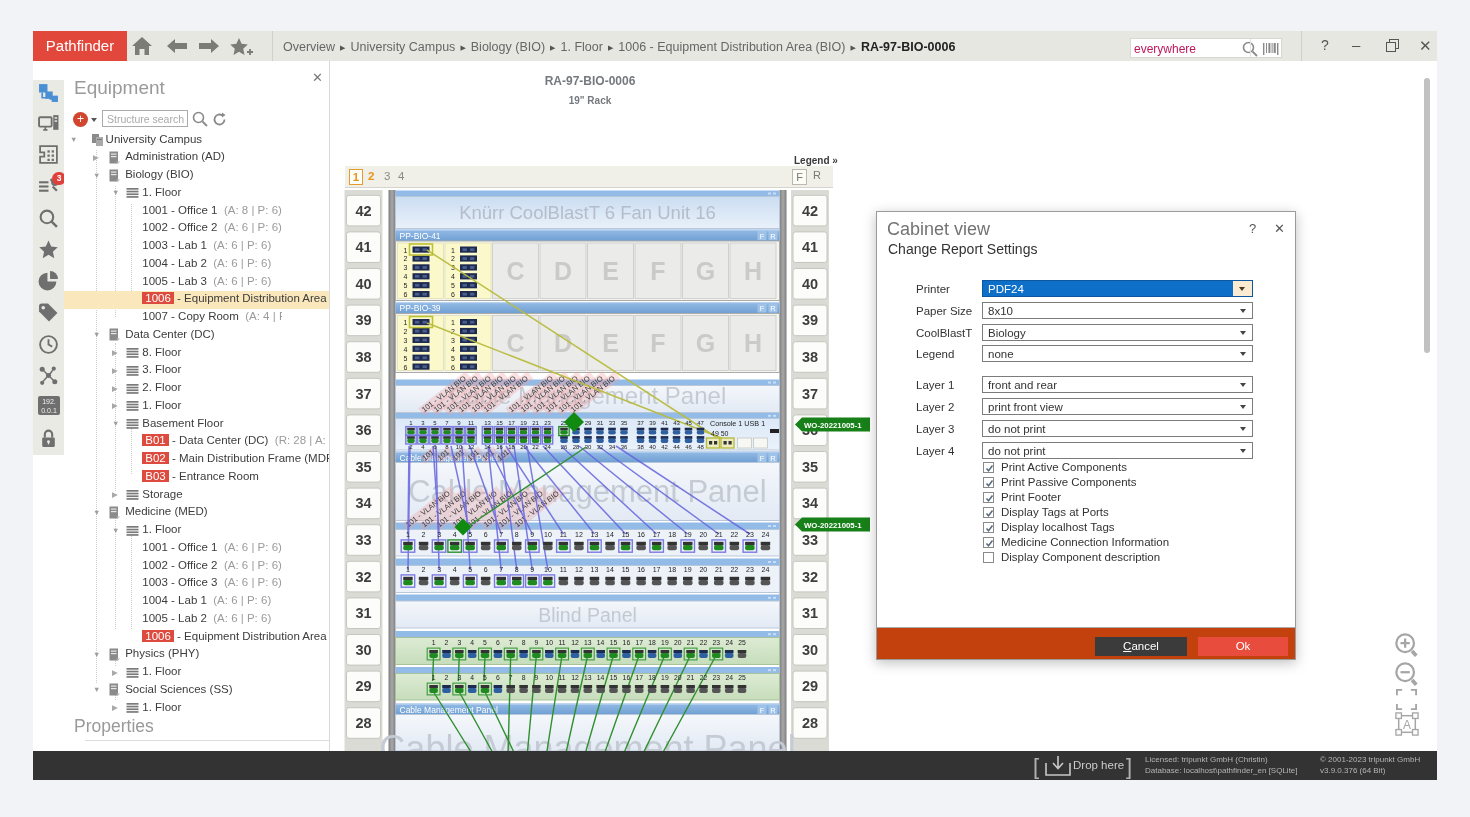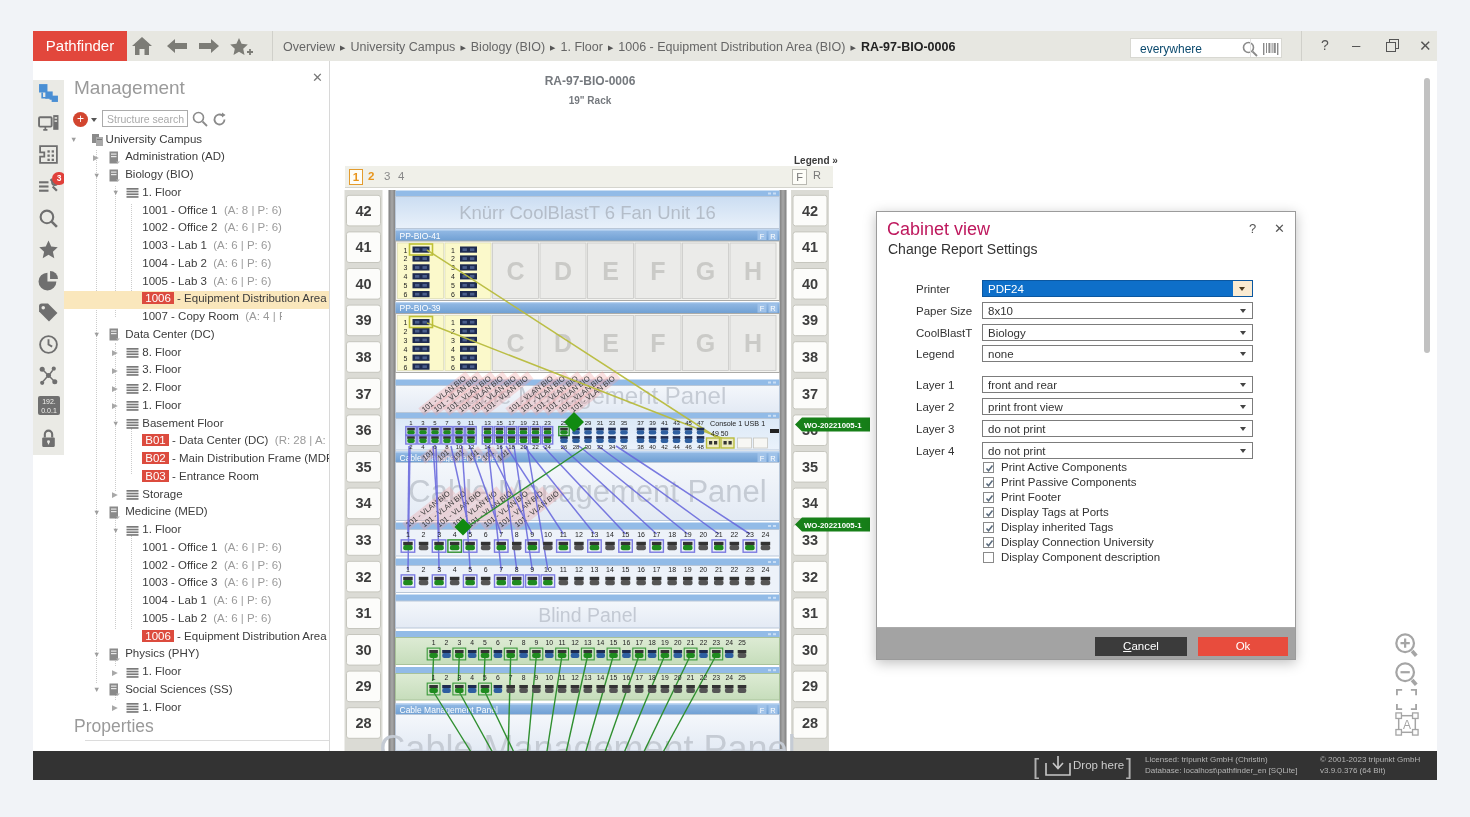--- a/index.html
+++ b/index.html
@@ -20,21 +20,21 @@
     <div class="abs" style="left:165px;top:7px"><svg width="22" height="16" viewBox="0 0 22 16">
           <path d="M13 1 L13 5 H1 V11 H13 V15 L21 8 Z" fill="#7C7C76"></path>
         </svg></div>
     <div class="abs" style="left:196px;top:6px"><svg width="26" height="20" viewBox="0 0 26 20">
           <path d="M10 1 L12.6 6.8 L18.8 7.5 L14.2 11.7 L15.5 17.9 L10 14.7 L4.5 17.9 L5.8 11.7 L1.2 7.5 L7.4 6.8 Z" fill="#7C7C76"></path>
           <path d="M21 12 V18 M18 15 H24" stroke="#7C7C76" stroke-width="1.8"></path>
         </svg></div>
     <div class="abs" style="left:239px;top:0;width:1px;height:30px;background:#D0D0CA"></div>
     <div class="abs" style="left:250px;top:8.5px;font-size:12.5px;white-space:nowrap"><span style="color:#666;font-weight:400">Overview</span><span style="color:#555;font-size:7px;margin:0 5px;vertical-align:1px">▶</span><span style="color:#666;font-weight:400">University Campus</span><span style="color:#555;font-size:7px;margin:0 5px;vertical-align:1px">▶</span><span style="color:#666;font-weight:400">Biology (BIO)</span><span style="color:#555;font-size:7px;margin:0 5px;vertical-align:1px">▶</span><span style="color:#666;font-weight:400">1. Floor</span><span style="color:#555;font-size:7px;margin:0 5px;vertical-align:1px">▶</span><span style="color:#666;font-weight:400">1006 - Equipment Distribution Area (BIO)</span><span style="color:#555;font-size:7px;margin:0 5px;vertical-align:1px">▶</span><span style="color:#222;font-weight:700">RA-97-BIO-0006</span></div>
     <div class="abs" style="left:1097px;top:7px;width:152px;height:20px;background:#fff;border:1px solid #D8D8D2;box-sizing:border-box">
-      <span class="abs" style="left:9px;top:3px;color:#0c4a6e;font-size:12px">everywhere</span>
+      <span class="abs" style="left:3px;top:3px;color:#be185d;font-size:12px">everywhere</span>
       <span class="abs" style="left:111px;top:2px"><svg width="16" height="16" viewBox="0 0 16 16">
             <circle cx="6.5" cy="6.5" r="5" fill="none" stroke="#8A8A8A" stroke-width="1.6"></circle>
             <path d="M10.5 10.5 L15 15" stroke="#8A8A8A" stroke-width="1.8"></path>
           </svg></span>
       <span class="abs" style="left:119px;top:0;width:1px;height:18px;background:#E2E2E2"></span>
       <span class="abs" style="left:132px;top:3px"><svg width="16" height="14" viewBox="0 0 16 14">
             <rect x="0" y="1" width="1.4" height="12" fill="#8A8A8A"></rect>
             <rect x="3" y="1" width="1" height="10" fill="#8A8A8A"></rect>
             <rect x="5.4" y="1" width="2" height="10" fill="#8A8A8A"></rect>
             <rect x="8.6" y="1" width="1" height="10" fill="#8A8A8A"></rect>
@@ -112,21 +112,21 @@
       </div>
 <div style="position:absolute;left:5px;top:348px;width:22px;height:22px"><svg width="21" height="21" viewBox="0 0 20 20">
           <rect x="4" y="9" width="12" height="9" rx="1" fill="#6F6F6F"></rect>
           <path d="M6.5 9 V6 a3.5 3.5 0 0 1 7 0 V9" fill="none" stroke="#6F6F6F" stroke-width="2"></path>
           <circle cx="10" cy="13" r="1.4" fill="#EAEAE5"></circle>
           <rect x="9.4" y="13" width="1.2" height="2.6" fill="#EAEAE5"></rect>
         </svg></div>
   </div>
 
   <div class="abs" style="left:31px;top:30px;width:266px;height:695px;background:#fff;border-right:1px solid #D8D8D8;box-sizing:border-box;overflow:hidden">
-    <div class="abs" style="left:10px;top:16px;font-size:19px;color:#9A9A9A">Management</div>
+    <div class="abs" style="left:10px;top:16px;font-size:19px;color:#9A9A9A">Equipment</div>
     <div class="abs" style="left:248px;top:9px;font-size:13px;color:#777">✕</div>
     <div class="abs" style="left:9px;top:51px;width:15px;height:15px;border-radius:8px;background:#D2452F;color:#fff;font-size:12px;line-height:14px;text-align:center">+</div>
     <div class="abs" style="left:27px;top:57px;width:0;height:0;border-left:3.5px solid transparent;border-right:3.5px solid transparent;border-top:4.5px solid #555"></div>
     <div class="abs" style="left:38px;top:49px;width:86px;height:17px;border:1px solid #ABABAB;box-sizing:border-box;background:#fff">
       <span class="abs" style="left:4px;top:2px;color:#A9A9A9;font-size:10.5px;white-space:nowrap">Structure search</span>
     </div>
     <div class="abs" style="left:128px;top:50px"><svg width="16" height="16" viewBox="0 0 16 16">
           <circle cx="6.5" cy="6.5" r="5" fill="none" stroke="#8A8A8A" stroke-width="1.6"></circle>
           <path d="M10.5 10.5 L15 15" stroke="#8A8A8A" stroke-width="1.8"></path>
         </svg></div>
@@ -1368,21 +1368,21 @@
         <path d="M13 1 V13 M8 8 L13 13.5 L18 8" stroke="#C8C8C8" stroke-width="1.6" fill="none"></path>
         <path d="M1 8 V20 H25 V8" fill="none" stroke="#C8C8C8" stroke-width="1.6"></path>
       </svg></span>
   <span class="abs" style="left:1040px;top:8px;color:#CCC;font-size:11.5px">Drop here</span>
   <span class="abs" style="left:1093px;top:3px;font-size:22px;color:#B0B0B0;font-weight:200">]</span>
   <div class="abs" style="left:1112px;top:4px;font-size:8px;color:#B5B5B5;line-height:10.5px">Licensed: tripunkt GmbH (Christin)<br>Database: localhost\pathfinder_en [SQLite]</div>
   <div class="abs" style="left:1287px;top:4px;font-size:8px;color:#B5B5B5;line-height:10.5px">© 2001-2023 tripunkt GmbH<br>v3.9.0.376 (64 Bit)</div>
 </div>
 
 <div class="abs" style="left:876px;top:211px;width:420px;height:449px;background:#fff;border:1px solid #9B9B9B;box-sizing:border-box;box-shadow:0 3px 12px rgba(0,0,0,0.25)">
-  <div class="abs" style="left:10px;top:7px;font-size:18px;color:#be185d">Cabinet view</div>
+  <div class="abs" style="left:10px;top:7px;font-size:18px;color:#737373">Cabinet view</div>
   <div class="abs" style="left:372px;top:9px;font-size:13px;color:#555">?</div>
   <div class="abs" style="left:397px;top:9px;font-size:13px;color:#555">✕</div>
   <div class="abs" style="left:11px;top:29px;font-size:14px;color:#333">Change Report Settings</div>
   <div style="position:absolute;left:39px;top:71px;font-size:11.5px;color:#333">Printer</div>
     <div style="position:absolute;left:105px;top:68px;width:271px;height:17px;background:#0E6FC9;border:1px solid #0B57A0;box-sizing:border-box">
       <div style="position:absolute;left:5px;top:1.5px;font-size:11.5px;color:#fff">PDF24</div>
       <div style="position:absolute;right:0;top:0;width:19px;height:15px;background:#FAEBD2">
         <div style="position:absolute;left:5.5px;top:5.5px;width:0;height:0;border-left:3.5px solid transparent;border-right:3.5px solid transparent;border-top:4.5px solid #4A3A20"></div>
       </div>
     </div>
@@ -1443,26 +1443,26 @@
       <svg width="9" height="9" viewBox="0 0 9 9" style="position:absolute;left:0.5px;top:0.5px">
         <path d="M1.5 4.5 L3.5 6.8 L7.5 1.5" stroke="#5A6B7D" stroke-width="1.5" fill="none"></path>
       </svg>
     </div>
     <div style="position:absolute;left:124px;top:293.5px;font-size:11.5px;color:#333">Display Tags at Ports</div>
 <div style="position:absolute;left:106px;top:310px;width:11px;height:11px;background:#fff;border:1px solid #8A8A8A;box-sizing:border-box">
       <svg width="9" height="9" viewBox="0 0 9 9" style="position:absolute;left:0.5px;top:0.5px">
         <path d="M1.5 4.5 L3.5 6.8 L7.5 1.5" stroke="#5A6B7D" stroke-width="1.5" fill="none"></path>
       </svg>
     </div>
-    <div style="position:absolute;left:124px;top:308.5px;font-size:11.5px;color:#333">Display inherited Tags</div>
+    <div style="position:absolute;left:124px;top:308.5px;font-size:11.5px;color:#333">Display localhost Tags</div>
 <div style="position:absolute;left:106px;top:325px;width:11px;height:11px;background:#fff;border:1px solid #8A8A8A;box-sizing:border-box">
       <svg width="9" height="9" viewBox="0 0 9 9" style="position:absolute;left:0.5px;top:0.5px">
         <path d="M1.5 4.5 L3.5 6.8 L7.5 1.5" stroke="#5A6B7D" stroke-width="1.5" fill="none"></path>
       </svg>
     </div>
-    <div style="position:absolute;left:124px;top:323.5px;font-size:11.5px;color:#333">Display Connection University</div>
+    <div style="position:absolute;left:124px;top:323.5px;font-size:11.5px;color:#333">Medicine Connection Information</div>
 <div style="position:absolute;left:106px;top:340px;width:11px;height:11px;background:#fff;border:1px solid #8A8A8A;box-sizing:border-box"></div>
     <div style="position:absolute;left:124px;top:338.5px;font-size:11.5px;color:#333">Display Component description</div>
-  <div class="abs" style="left:0;top:415px;width:418px;height:32px;background:#a3a3a3;border-top:1px solid #ABABAB;box-sizing:border-box">
+  <div class="abs" style="left:0;top:415px;width:418px;height:32px;background:#c2410c;border-top:1px solid #ABABAB;box-sizing:border-box">
     <div class="abs" style="left:218px;top:9px;width:92px;height:19px;background:#3B3B3B;color:#fff;font-size:11.5px;text-align:center;line-height:19px"><u>C</u>ancel</div>
     <div class="abs" style="left:321px;top:9px;width:90px;height:19px;background:#E84C3D;color:#fff;font-size:11.5px;text-align:center;line-height:19px">Ok</div>
   </div>
 </div>
 
 </body></html>

